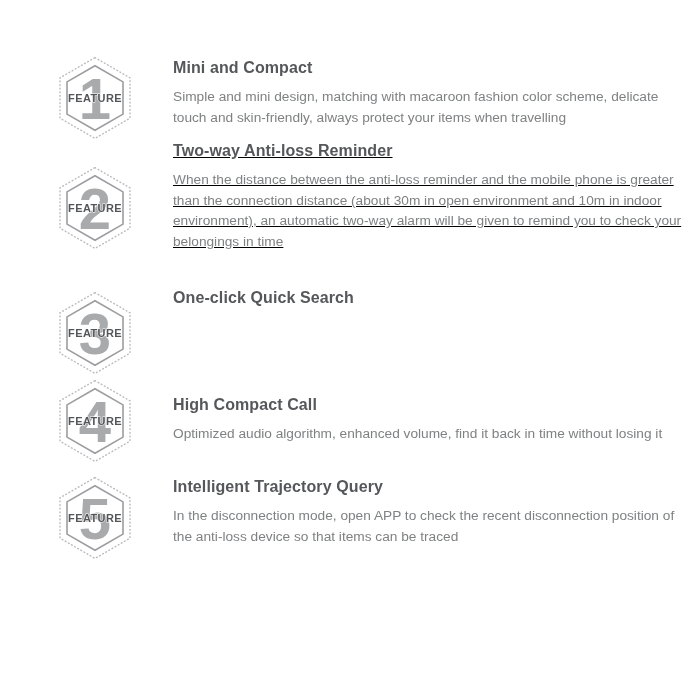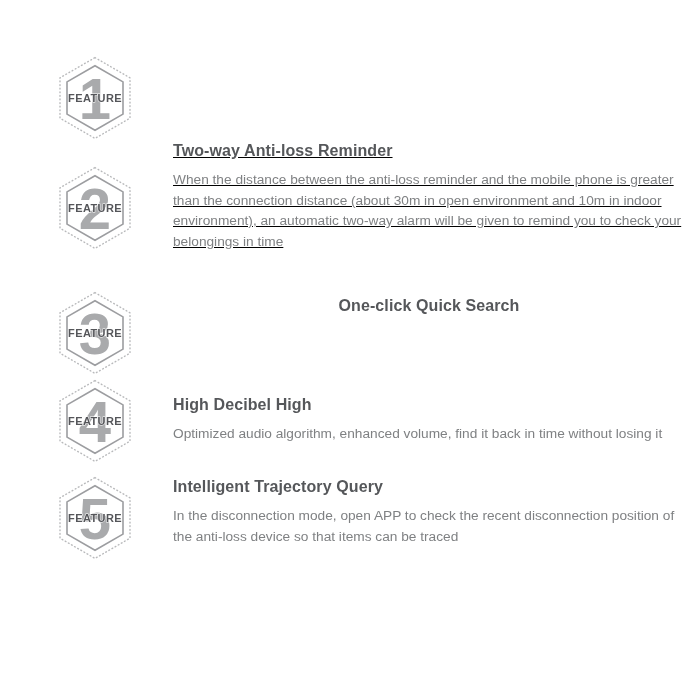--- a/index.html
+++ b/index.html
@@ -72,36 +72,40 @@
     line-height: 20.5px;
   }
   
   #badge-0 { top: 54px; }
   #badge-1 { top: 164px; }
   #badge-2 { top: 289px; }
   #badge-3 { top: 377px; }
   #badge-4 { top: 474px; }
   #content-0 { top: 57px; }
   #content-1 { top: 140px; text-decoration: underline; }
-  #content-2 { top: 295px; text-align: center; }
+  #content-2 { top: 287px; }
   #content-3 { top: 394px; }
   #content-4 { top: 476px; }
 </style>
 </head>
 <body>
 
 <div class="canvas">
 
   <div class="badge-wrap" id="badge-0">
     <svg viewBox="0 0 78 88">
       <polygon class="hex-outer" points="39,3.6 74,23.8 74,64.2 39,84.4 4,64.2 4,23.8"></polygon>
       <polygon class="hex-inner" points="39,11.7 67,27.9 67,60.1 39,76.3 11,60.1 11,27.9"></polygon>
       <text class="badge-num" x="39" y="65">1</text>
       <text class="badge-label" x="39" y="48">FEATURE</text>
     </svg>
+  </div>
+  <div class="content" id="content-0">
+    <h3 class="feature-title">Mini and Compact</h3>
+    <p class="feature-desc">Simple and mini design, matching with macaroon fashion color scheme, delicate touch and skin-friendly, always protect your items when travelling</p>
   </div>
 
   <div class="badge-wrap" id="badge-1">
     <svg viewBox="0 0 78 88">
       <polygon class="hex-outer" points="39,3.6 74,23.8 74,64.2 39,84.4 4,64.2 4,23.8"></polygon>
       <polygon class="hex-inner" points="39,11.7 67,27.9 67,60.1 39,76.3 11,60.1 11,27.9"></polygon>
       <text class="badge-num" x="39" y="65">2</text>
       <text class="badge-label" x="39" y="48">FEATURE</text>
     </svg>
   </div>
@@ -124,21 +128,21 @@
 
   <div class="badge-wrap" id="badge-3">
     <svg viewBox="0 0 78 88">
       <polygon class="hex-outer" points="39,3.6 74,23.8 74,64.2 39,84.4 4,64.2 4,23.8"></polygon>
       <polygon class="hex-inner" points="39,11.7 67,27.9 67,60.1 39,76.3 11,60.1 11,27.9"></polygon>
       <text class="badge-num" x="39" y="65">4</text>
       <text class="badge-label" x="39" y="48">FEATURE</text>
     </svg>
   </div>
   <div class="content" id="content-3">
-    <h3 class="feature-title">High Decibel High</h3>
+    <h3 class="feature-title">High Compact Call</h3>
     <p class="feature-desc">Optimized audio algorithm, enhanced volume, find it back in time without losing it</p>
   </div>
 
   <div class="badge-wrap" id="badge-4">
     <svg viewBox="0 0 78 88">
       <polygon class="hex-outer" points="39,3.6 74,23.8 74,64.2 39,84.4 4,64.2 4,23.8"></polygon>
       <polygon class="hex-inner" points="39,11.7 67,27.9 67,60.1 39,76.3 11,60.1 11,27.9"></polygon>
       <text class="badge-num" x="39" y="65">5</text>
       <text class="badge-label" x="39" y="48">FEATURE</text>
     </svg>

